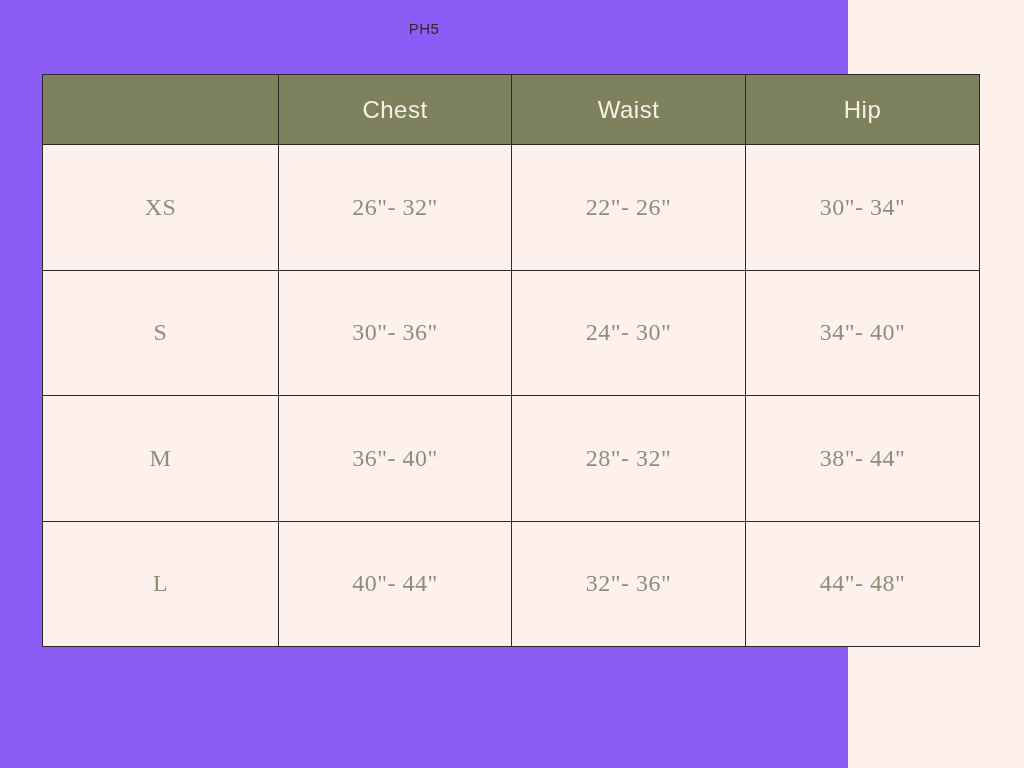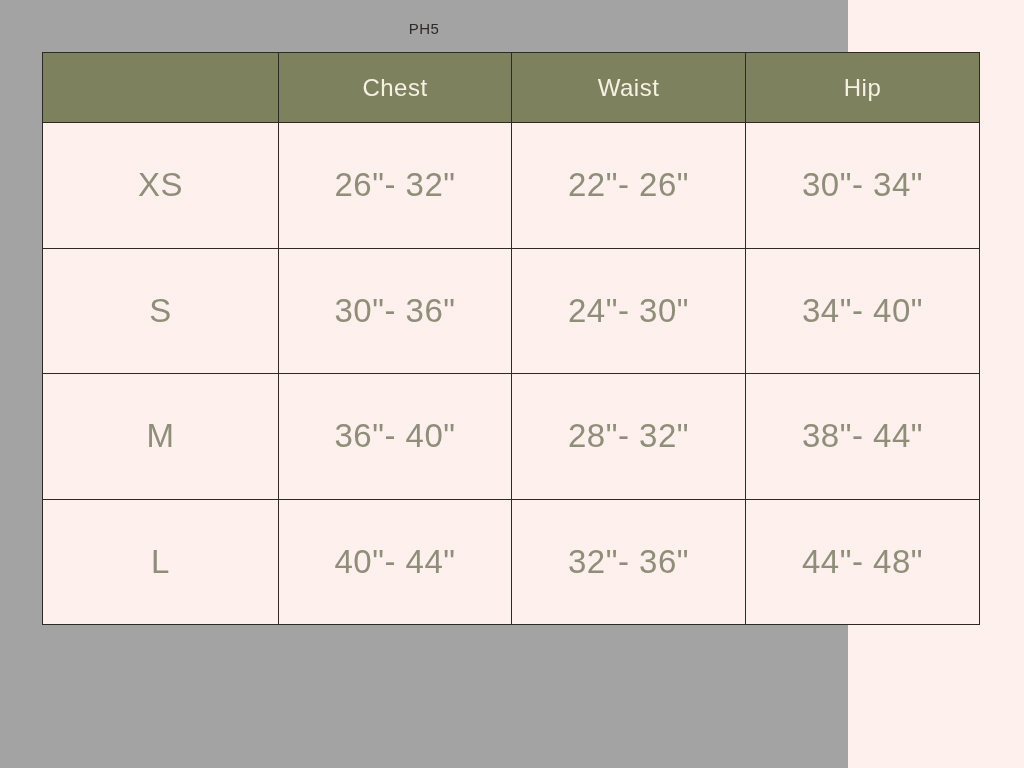--- a/index.html
+++ b/index.html
@@ -5,35 +5,35 @@
   * { margin: 0; padding: 0; box-sizing: border-box; }
   html, body {
     width: 1024px; height: 768px;
     font-family: "Liberation Sans", sans-serif;
     background: #fdf0ed;
     overflow: hidden;
   }
   .canvas {
     position: relative;
     width: 848px; height: 768px;
-    background: #a3a3a3;
+    background: #8b5cf6;
   }
   .brand-title {
     position: absolute;
     top: 20px; left: 0;
     width: 100%;
     text-align: center;
     font-size: 15px;
     font-weight: 500;
     letter-spacing: 0.5px;
     color: #2e2a26;
   }
   table.size-chart {
     position: absolute;
-    left: 42px; top: 52px;
+    left: 42px; top: 74px;
     width: 937px; height: 573px;
     border-collapse: collapse;
     table-layout: fixed;
     padding-left: 40px;
   }
   table.size-chart th,
   table.size-chart td {
     border: 1px solid #2e2b26;
     text-align: center;
     vertical-align: middle;
@@ -43,23 +43,24 @@
   table.size-chart th {
     background: #7e815e;
     color: #f6f1e4;
     font-size: 24px;
     font-weight: 500;
     letter-spacing: 0.5px;
   }
   table.size-chart td {
     background: #fdf0ed;
     color: #8f8e79;
-    font-size: 33px;
+    font-size: 24px;
     font-weight: 400;
     letter-spacing: 0.5px;
+    font-family: Liberation Serif, serif;
   }
 </style>
 </head>
 <body>
 
 <div class="canvas">
 
   <div class="brand-title">PH5</div>
 
   <table class="size-chart">

